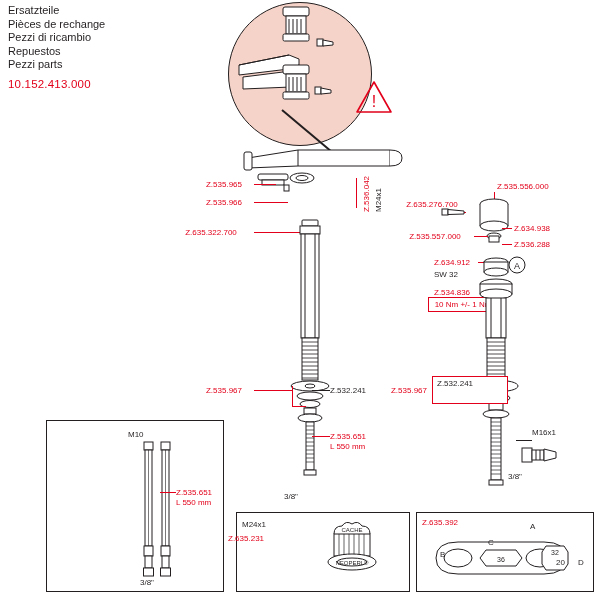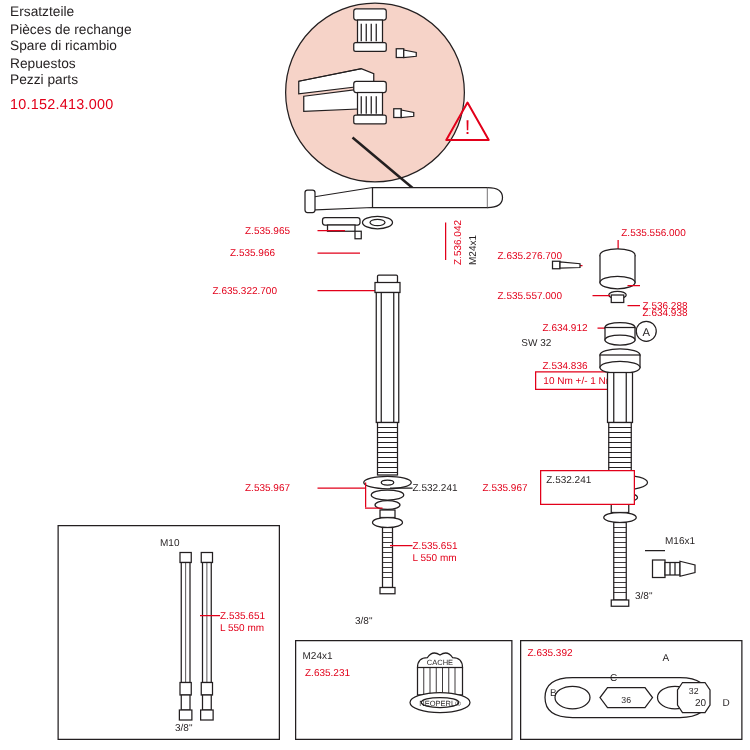--- a/index.html
+++ b/index.html
@@ -14,21 +14,21 @@
   .stage{position:absolute;left:0;top:0;width:600px;height:540px;}
   .abs{position:absolute;}
   
   #header{left:8px;top:4px;line-height:13.5px;font-size:11px;}
   #header div{white-space:nowrap;}
   #artno{left:8px;top:78px;font-size:11.5px;color:#e2001a;letter-spacing:.2px;}
   
   .lbl{font-size:8px;color:#231f20;white-space:nowrap;line-height:9.5px;}
   .lbl.red{color:#e2001a;}
   .lbl.c{text-align:center;}
-  .lbl.r{text-align:left;}
+  .lbl.r{text-align:center;}
   .vert{transform:rotate(-90deg);transform-origin:0 0;}
   
   .ln{position:absolute;background:#231f20;}
   .ln.h{height:1px;}
   .ln.v{width:1px;}
   .ln.red{background:#e2001a;}
   
   .box{position:absolute;border:1px solid #231f20;background:#fff;}
   .redbox{position:absolute;border:1px solid #e2001a;background:#fff;}
   
@@ -42,21 +42,21 @@
   svg{display:block;}
 </style>
 </head>
 <body>
 
 <div class="stage">
 
   <div class="abs" id="header">
     <div>Ersatzteile</div>
     <div>Pièces de rechange</div>
-    <div>Spare di ricambio</div>
+    <div>Pezzi di ricambio</div>
     <div>Repuestos</div>
     <div>Pezzi parts</div>
   </div>
   <div class="abs" id="artno">10.152.413.000</div>
 
   <div class="abs" id="callout">
     <svg width="142" height="142" viewBox="0 0 142 142">
 
       <g stroke="#231f20" stroke-width="1" fill="#ffffff">
         <path d="M10,62 L60,52 L70,56 L70,62 L60,66 L10,72 Z"></path>
@@ -119,21 +119,21 @@
       <ellipse cx="62" cy="48" rx="12" ry="5"></ellipse>
       <ellipse cx="62" cy="48" rx="6" ry="2.5"></ellipse>
 
       <rect x="44" y="55" width="5" height="6"></rect>
     </g>
   </svg>
 
   <div class="abs lbl red r" style="left:196px;top:180px;width:56px;">Z.535.965</div>
   <div class="ln h red" style="left:254px;top:184px;width:22px;"></div>
 
-  <div class="abs lbl red r" style="left:184px;top:198px;width:56px;">Z.535.966</div>
+  <div class="abs lbl red r" style="left:196px;top:198px;width:56px;">Z.535.966</div>
   <div class="ln h red" style="left:254px;top:202px;width:34px;"></div>
 
   <div class="abs lbl red vert" style="left:362px;top:212px;">Z.536.042</div>
   <div class="abs lbl vert" style="left:374px;top:212px;">M24x1</div>
   <div class="ln v red" style="left:356px;top:178px;height:30px;"></div>
 
   <div class="abs lbl red r" style="left:170px;top:228px;width:82px;">Z.635.322.700</div>
   <div class="ln h red" style="left:254px;top:232px;width:48px;"></div>
 
   <svg class="abs" style="left:290px;top:218px;" width="44" height="260">
@@ -216,27 +216,27 @@
   <svg class="abs" style="left:440px;top:204px;" width="34" height="18">
     <g stroke="#231f20" stroke-width="1" fill="#ffffff">
       <rect x="2" y="5" width="6" height="6"></rect>
       <path d="M8,5.5 L24,7 L24,10 L8,10.5 Z"></path>
     </g>
   </svg>
 
   <div class="abs lbl red r" style="left:398px;top:232px;width:74px;">Z.535.557.000</div>
   <div class="ln h red" style="left:474px;top:236px;width:14px;"></div>
 
-  <div class="abs lbl red" style="left:514px;top:224px;margin-top:22px;">Z.634.938</div>
+  <div class="abs lbl red" style="left:514px;top:224px;">Z.634.938</div>
   <div class="ln h red" style="left:502px;top:228px;width:10px;"></div>
   <div class="abs lbl red" style="left:514px;top:240px;">Z.536.288</div>
   <div class="ln h red" style="left:502px;top:244px;width:10px;"></div>
 
   <div class="abs lbl red" style="left:434px;top:258px;">Z.634.912</div>
-  <div class="abs lbl" style="left:417px;top:270px;">SW 32</div>
+  <div class="abs lbl" style="left:434px;top:270px;">SW 32</div>
   <div class="ln h red" style="left:478px;top:262px;width:24px;"></div>
 
   <svg class="abs" style="left:508px;top:256px;" width="18" height="18">
     <circle cx="9" cy="9" r="8" fill="none" stroke="#231f20" stroke-width="1"></circle>
     <text x="9" y="12.5" font-size="9" font-family="Liberation Sans, sans-serif" fill="#231f20" text-anchor="middle">A</text>
   </svg>
 
   <div class="abs lbl red" style="left:434px;top:288px;">Z.534.836</div>
   <div class="redbox" style="left:428px;top:297px;width:68px;height:13px;">
     <div class="lbl red c" style="line-height:13px;">10 Nm +/- 1 Nm</div>
@@ -334,21 +334,21 @@
       <rect x="20.5" y="130" width="10" height="8"></rect>
     </g>
   </svg>
   <div class="abs lbl red" style="left:176px;top:488px;">Z.535.651</div>
   <div class="abs lbl red" style="left:176px;top:498px;">L 550 mm</div>
   <div class="ln h red" style="left:160px;top:492px;width:16px;"></div>
   <div class="abs lbl" style="left:140px;top:578px;">3/8"</div>
 
   <div class="box" style="left:236px;top:512px;width:172px;height:78px;"></div>
   <div class="abs lbl" style="left:242px;top:520px;">M24x1</div>
-  <div class="abs lbl red" style="left:244px;top:534px;">Z.635.231</div>
+  <div class="abs lbl red" style="left:228px;top:534px;">Z.635.231</div>
   <svg class="abs" style="left:312px;top:518px;" width="80" height="68">
     <g stroke="#231f20" stroke-width="1" fill="#ffffff">
       <path d="M22,16 q0,-8 8,-8 q4,-6 10,-2 q6,-4 10,2 q8,0 8,8"></path>
       <rect x="22" y="16" width="36" height="22"></rect>
       <g stroke-width="0.7">
         <line x1="27" y1="16" x2="27" y2="38"></line>
         <line x1="32" y1="16" x2="32" y2="38"></line>
         <line x1="37" y1="16" x2="37" y2="38"></line>
         <line x1="42" y1="16" x2="42" y2="38"></line>
         <line x1="47" y1="16" x2="47" y2="38"></line>

